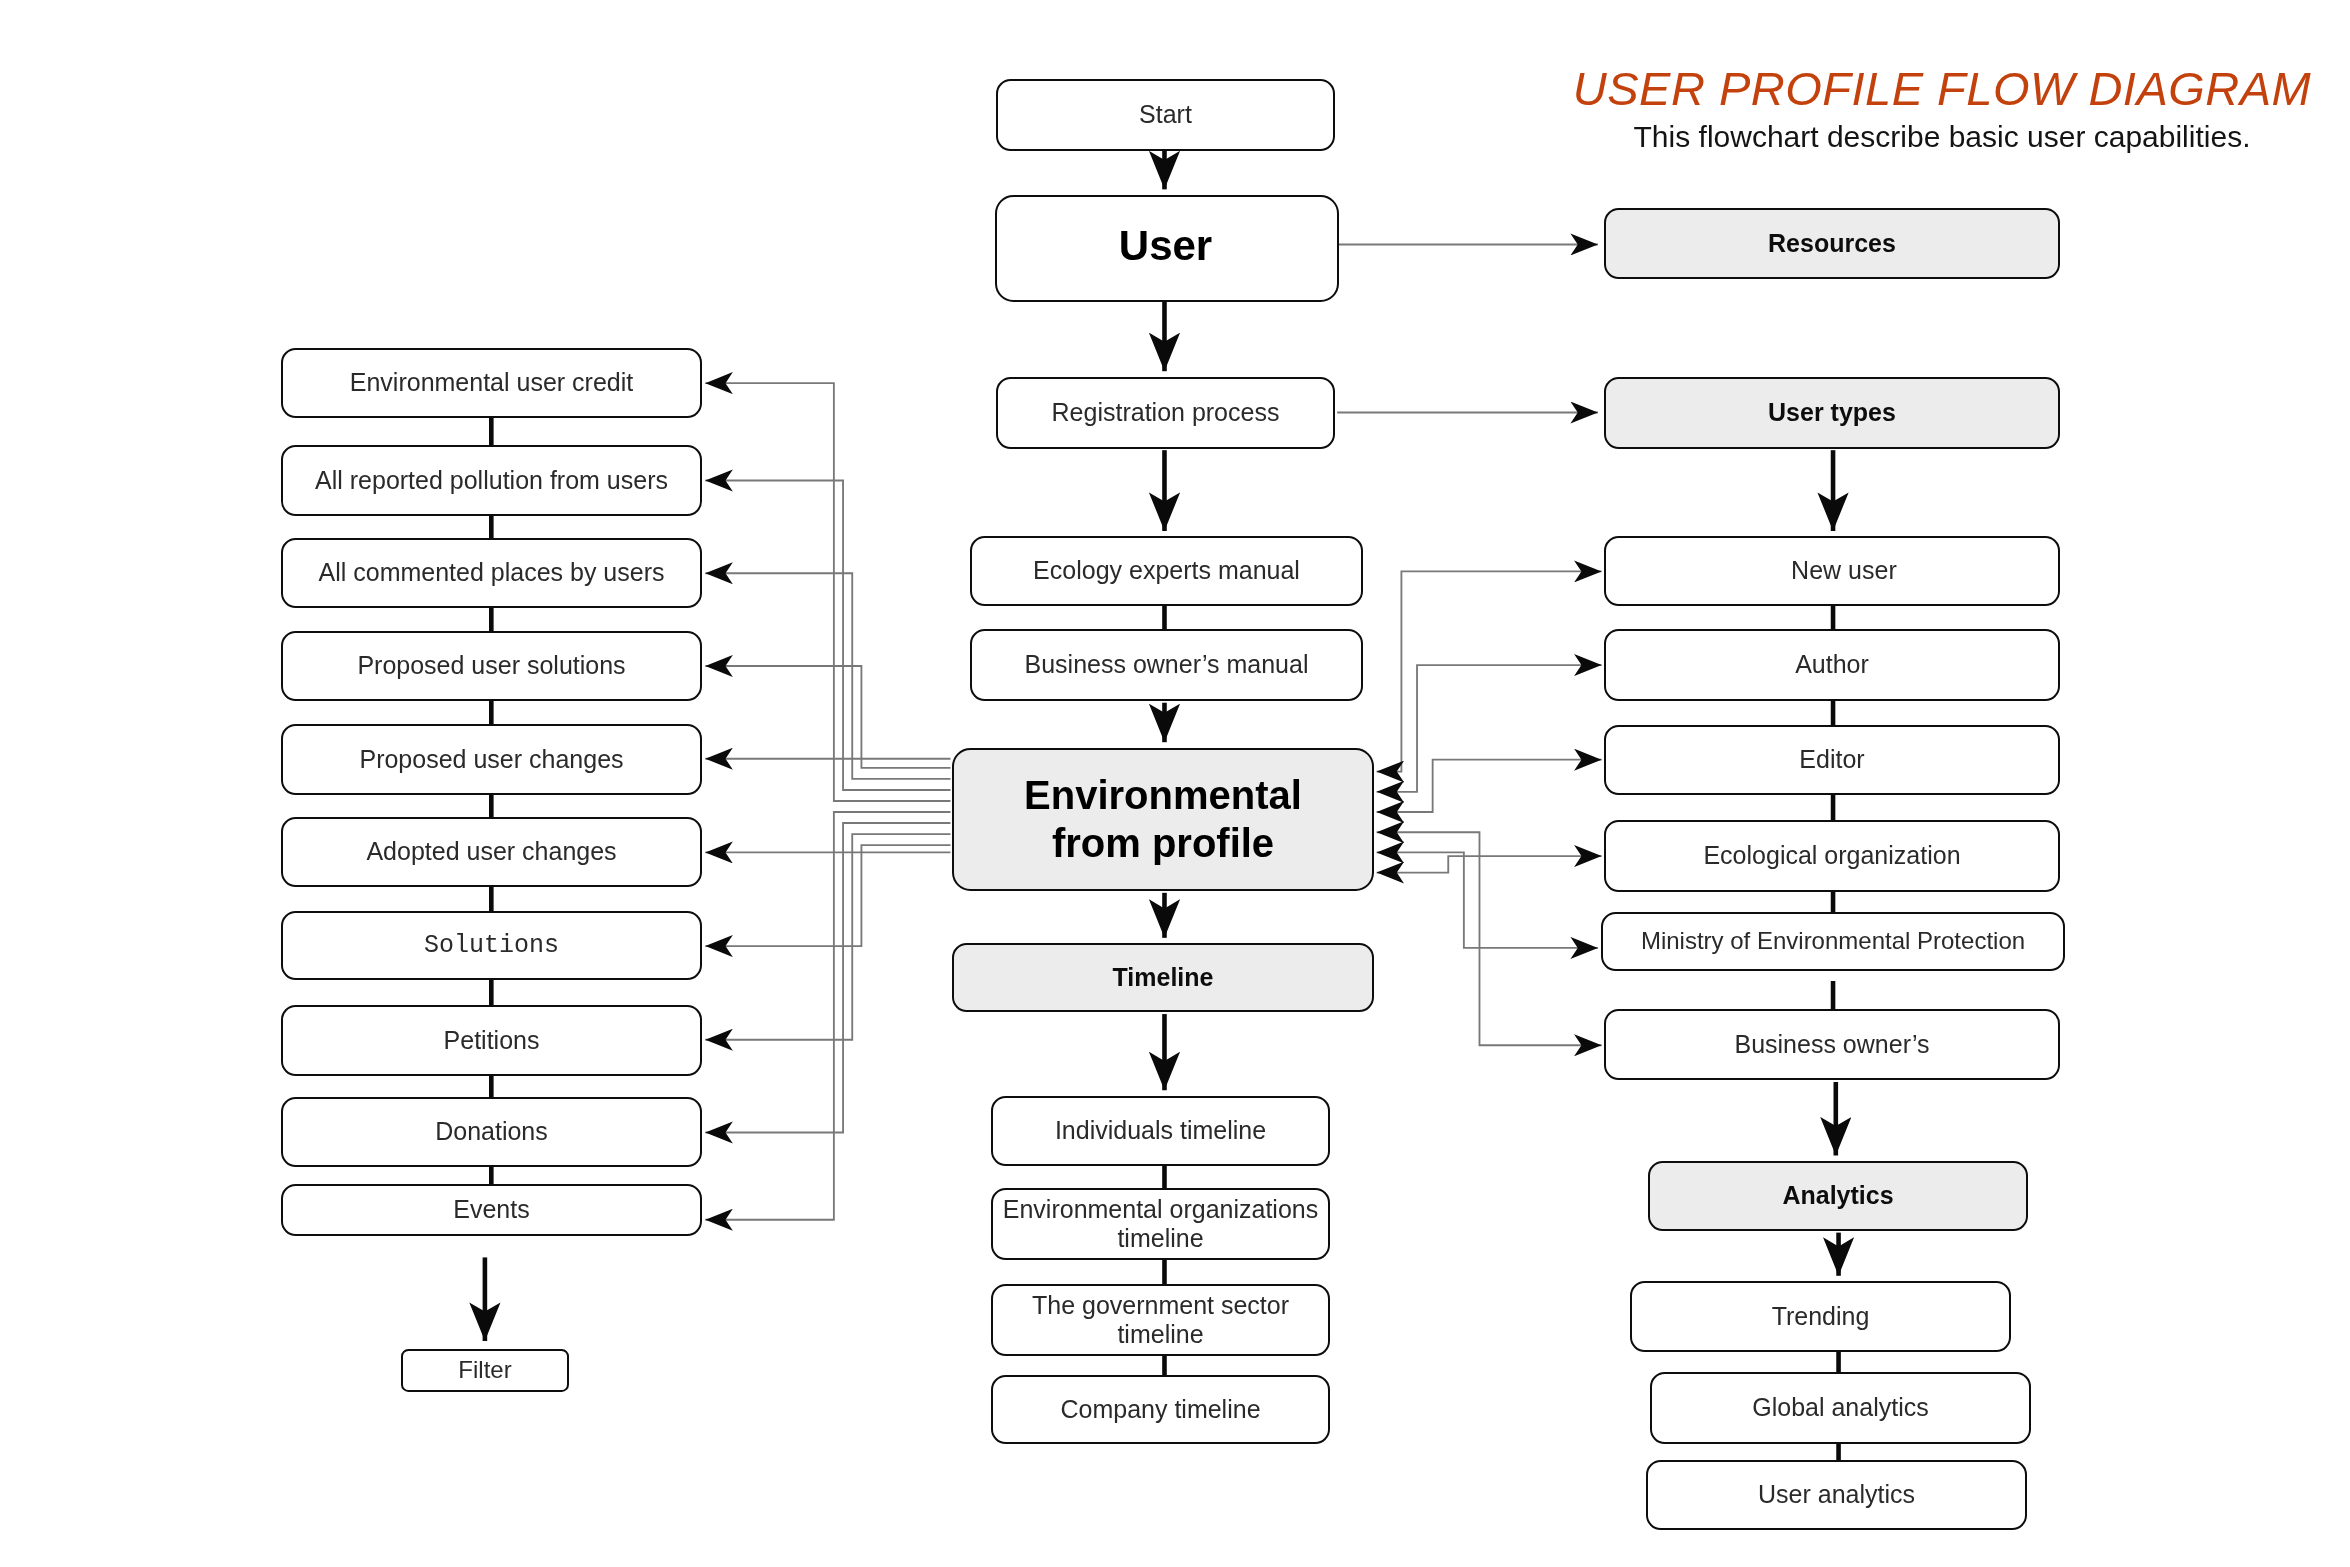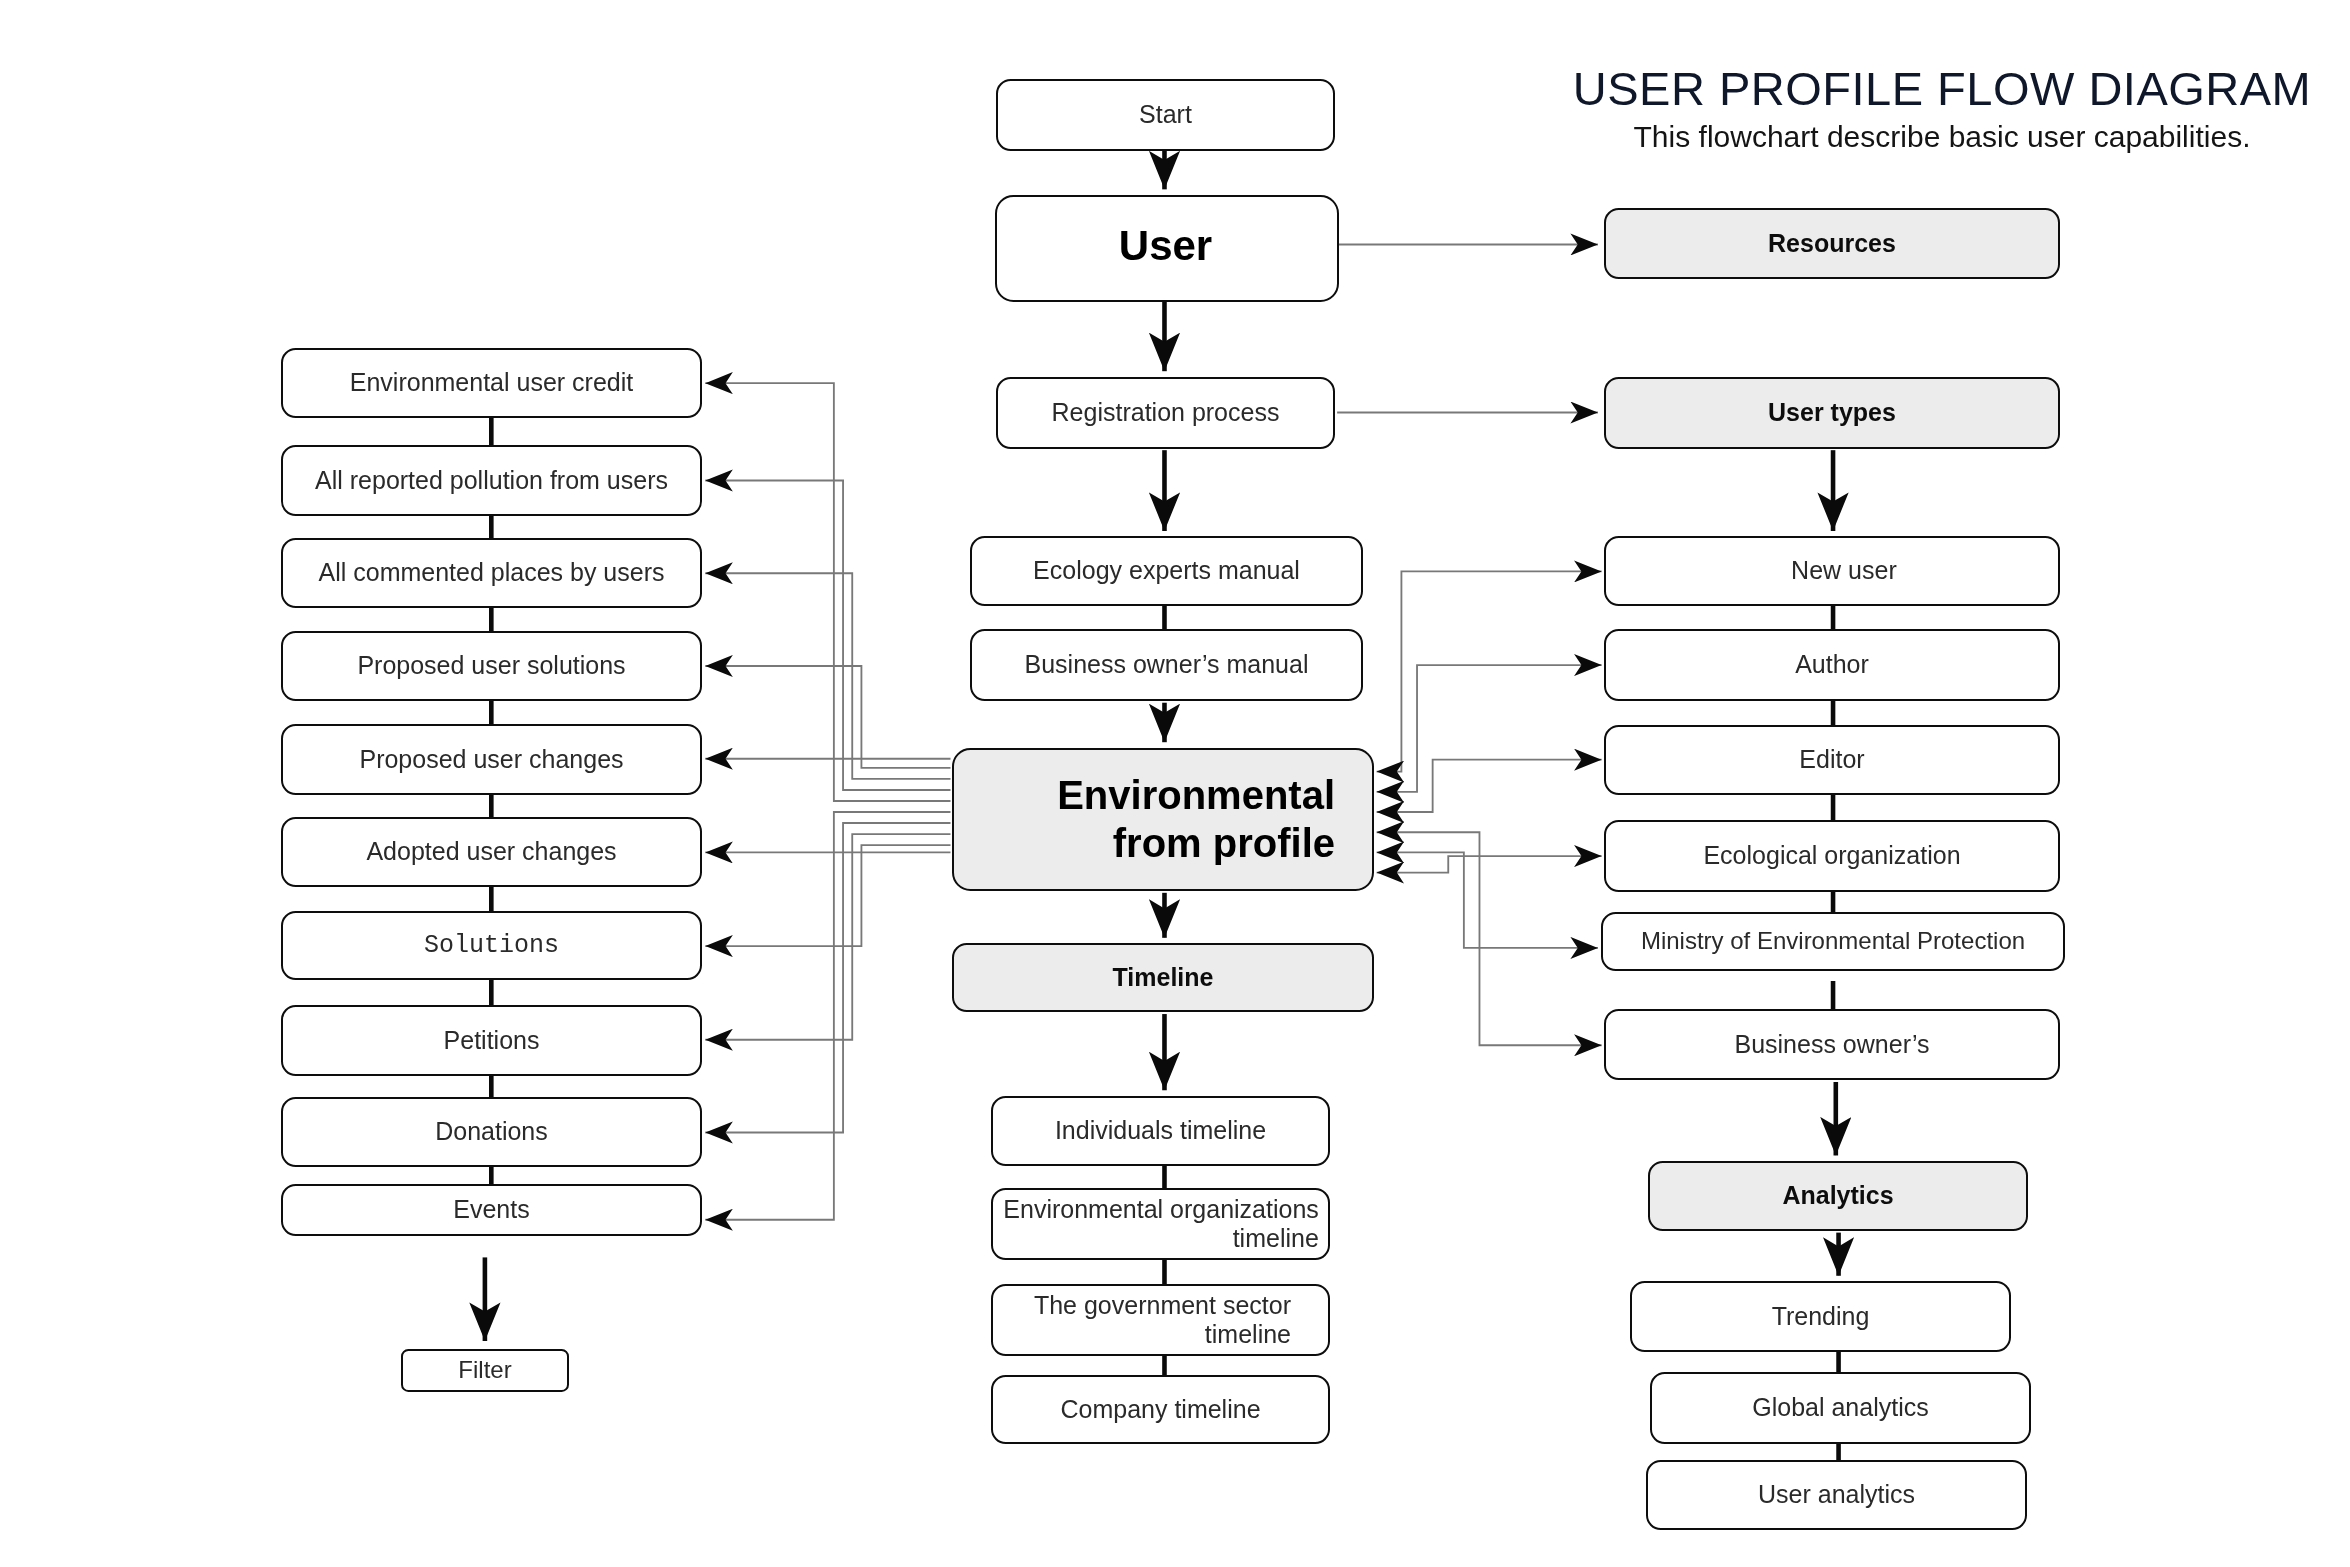--- a/index.html
+++ b/index.html
@@ -4,35 +4,35 @@
 <style>
   html,body{margin:0;padding:0;background:#ffffff;}
   #canvas{
     position:relative;width:2351px;height:1568px;background:#ffffff;overflow:hidden;
     font-family:"Liberation Sans","DejaVu Sans",sans-serif;color:#1a1a1a;
   }
   #edges{position:absolute;left:0;top:0;width:2351px;height:1568px;}
   .node{
     position:absolute;box-sizing:border-box;background:#ffffff;
     border:2.8px solid #0d0d0d;border-radius:14.7px;
-    display:flex;align-items:center;justify-content:center;text-align:right;
+    display:flex;align-items:center;justify-content:center;text-align:center;
     font-size:25px;line-height:1.18;color:#2a2a2a;padding:3.7px 9.2px;z-index:2;
   }
   .accent{background:#ececec;font-weight:bold;color:#0d0d0d;}
   .user-node{font-size:42px;font-weight:bold;color:#000;border-radius:16.5px;}
   .user-node::before{
     content:"";position:absolute;left:-2.8px;right:-6.4px;top:-2.8px;bottom:-9.2px;
     border:2.8px solid #0d0d0d;border-radius:18.4px;z-index:-1;background:#ffffff;
   }
   .profile-node{font-size:40px;font-weight:bold;color:#000;border-radius:18.4px;padding:3.7px 37px;}
   .filter-node{border-width:2.3px;border-radius:7.3px;font-size:24px;}
   .tightwrap{padding:0 37px;}
   .nowrap{white-space:nowrap;font-size:24px;padding:3.7px 3.7px;}
   .title-block{position:absolute;left:1561px;top:61px;width:762px;text-align:center;z-index:2;}
-  .title-main{font-size:47px;color:#0f172a;letter-spacing:0.5px;}
+  .title-main{font-size:47px;color:#c2410c;letter-spacing:0.5px;font-style:italic;}
   .title-sub{font-size:30px;color:#141414;margin-top:3.7px;}
 </style>
 </head>
 <body>
 
 <div id="canvas">
 
   <svg id="edges" viewBox="0 0 2560 1707">
     <defs>
       <marker id="ah" markerUnits="userSpaceOnUse" markerWidth="32" markerHeight="24" refX="30" refY="12" orient="auto">

